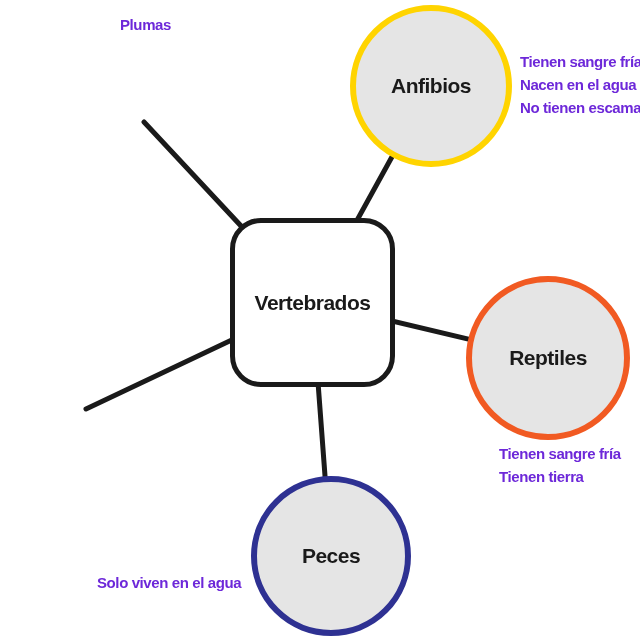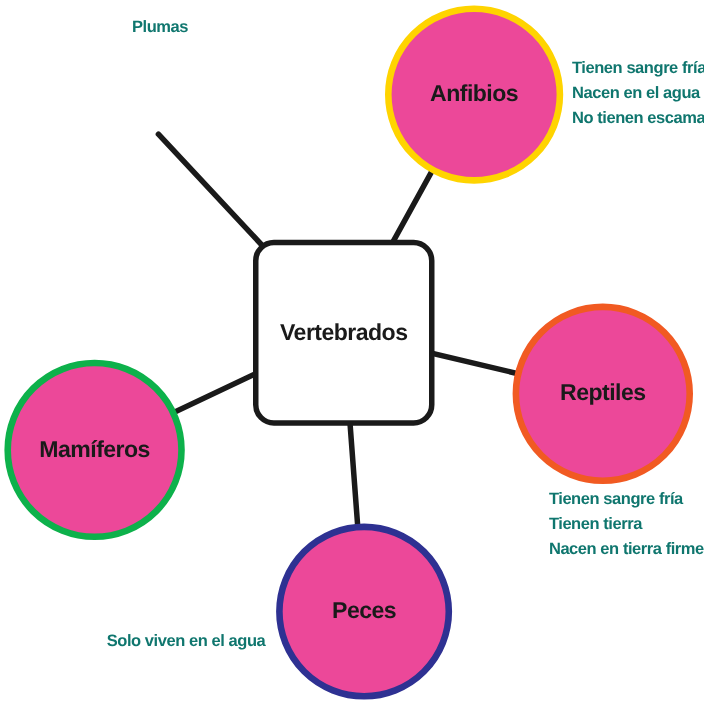--- a/index.html
+++ b/index.html
@@ -11,50 +11,50 @@
     overflow: hidden;
     font-family: "Liberation Sans", sans-serif;
   }
   svg.connectors { position: absolute; left: 0; top: 0; width: 640px; height: 640px; }
   .node {
     position: absolute;
     box-sizing: border-box;
     border-style: solid;
     border-width: 6px;
     border-radius: 50%;
-    background: #ec4899;
+    background: #e5e5e5;
     display: flex;
     align-items: center;
     justify-content: center;
   }
   .node-label {
     font-weight: bold;
     font-size: 21px;
     color: #1a1a1a;
     letter-spacing: -0.5px;
     white-space: nowrap;
   }
   .center-box {
     position: absolute;
     left: 230px; top: 218px;
     width: 165px; height: 169px;
     box-sizing: border-box;
     border: 5px solid #1a1a1a;
-    border-radius: 19px;
+    border-radius: 31px;
     background: #ffffff;
     display: flex;
     align-items: center;
     justify-content: center;
   }
   .notes {
     position: absolute;
     font-weight: bold;
     font-size: 15px;
     line-height: 23px;
-    color: #0f766e;
+    color: #6d28d9;
     letter-spacing: -0.4px;
     white-space: nowrap;
   }
   
   .node-aves      { left: 65px;  top: 43px;  width: 158px; height: 158px; }
   .node-anfibios  { left: 350px; top: 5px;   width: 162px; height: 162px; }
   .node-reptiles  { left: 466px; top: 276px; width: 164px; height: 164px; text-align: center; }
   .node-peces     { left: 251px; top: 476px; width: 160px; height: 160px; }
   .node-mamiferos { left: 4px;   top: 327px; width: 164px; height: 164px; }
   
@@ -83,42 +83,38 @@
   </div>
 
   <div class="node node-reptiles" style="border-color: rgb(241, 90, 34);">
     <span class="node-label">Reptiles</span>
   </div>
 
   <div class="node node-peces" style="border-color: rgb(46, 49, 146);">
     <span class="node-label">Peces</span>
   </div>
 
-  <div class="node node-mamiferos" style="border-color: rgb(13, 177, 75);">
-    <span class="node-label">Mamíferos</span>
-  </div>
 
   <div class="center-box">
     <span class="node-label">Vertebrados</span>
   </div>
 
   <div class="notes notes-aves">
     <div>Plumas</div>
   </div>
 
   <div class="notes notes-anfibios">
     <div>Tienen sangre fría</div>
     <div>Nacen en el agua</div>
     <div>No tienen escamas</div>
   </div>
 
   <div class="notes notes-reptiles">
     <div>Tienen sangre fría</div>
     <div>Tienen tierra</div>
-    <div>Nacen en tierra firme</div>
   </div>
 
   <div class="notes notes-peces">
     <div>Solo viven en el agua</div>
   </div>
 
 
 </div>
 
 </body></html>

